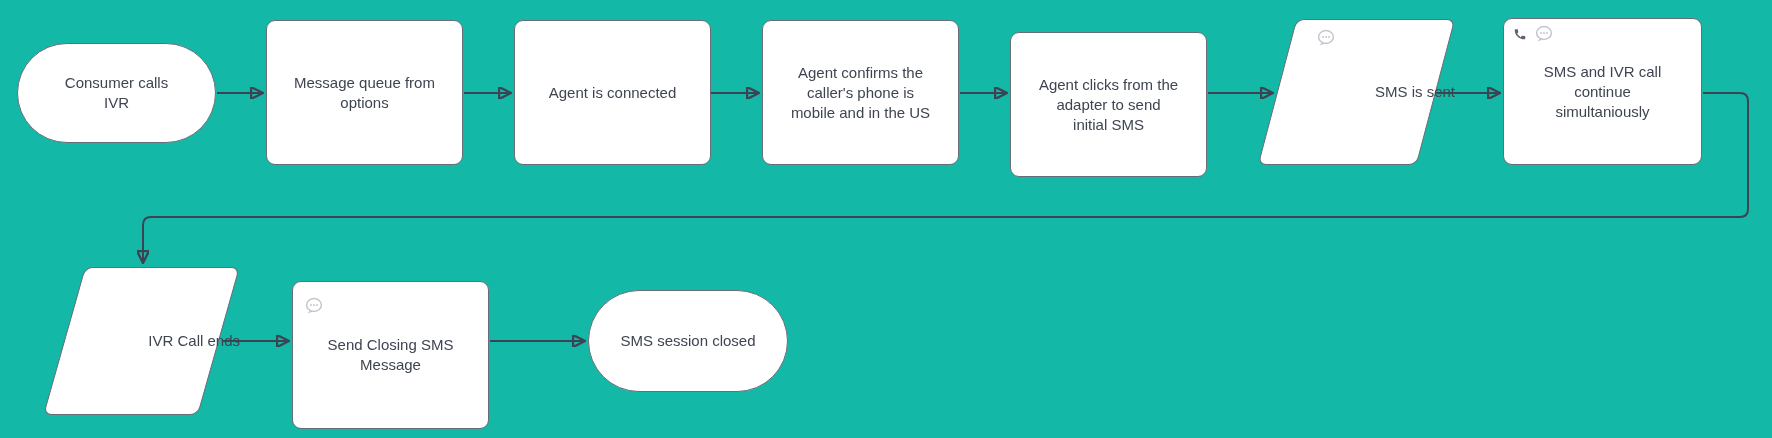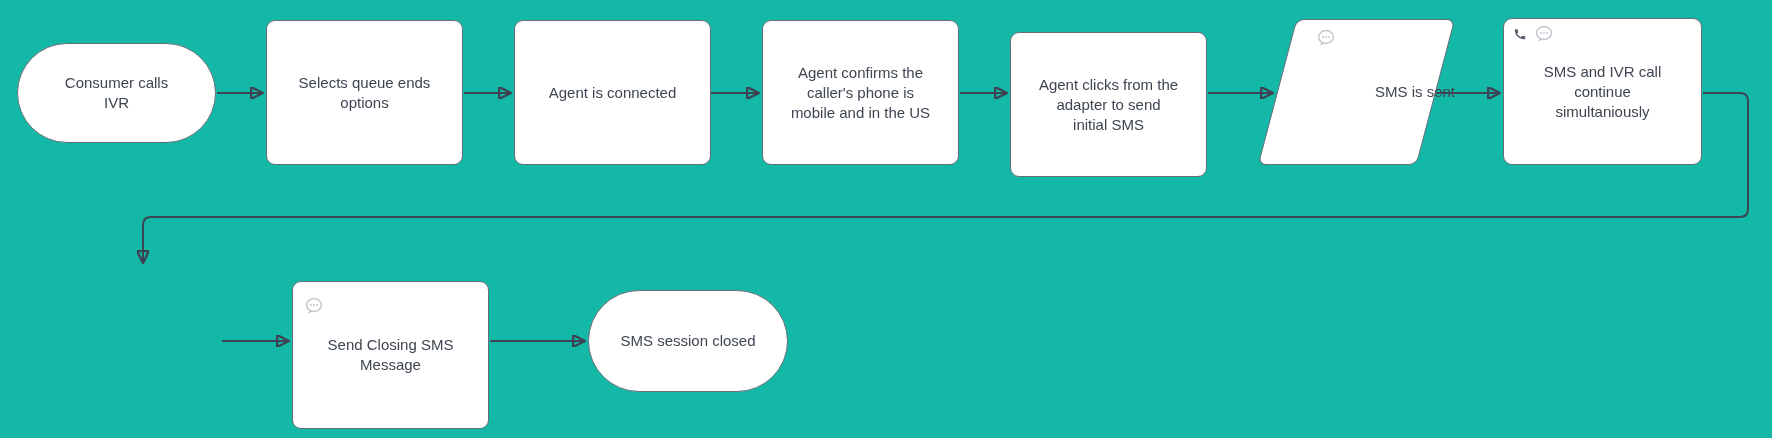--- a/index.html
+++ b/index.html
@@ -64,21 +64,21 @@
     <path d="M1703 93 H1740 Q1748 93 1748 101 V209 Q1748 217 1740 217 H151 Q143 217 143 225 V263" marker-end="url(#ah)"></path>
     <path d="M222 341 H289" marker-end="url(#ah)"></path>
     <path d="M490 341 H585" marker-end="url(#ah)"></path>
   </svg>
 
   <div class="node terminator" style="left:17px;top:43px;width:199px;height:100px;">
     <span class="label w115">Consumer calls IVR</span>
   </div>
 
   <div class="node process" style="left:266px;top:20px;width:197px;height:145px;">
-    <span class="label w141">Selects queue ends options</span>
+    <span class="label w141">Message queue from options</span>
   </div>
 
   <div class="node process" style="left:514px;top:20px;width:197px;height:145px;">
     <span class="label w160">Agent is connected</span>
   </div>
 
   <div class="node process" style="left:762px;top:20px;width:197px;height:145px;">
     <span class="label w141">Agent confirms the caller's phone is mobile and in the US</span>
   </div>
 
@@ -111,20 +111,24 @@
         <ellipse cx="10" cy="8" rx="7.4" ry="6.4" fill="#ffffff" stroke="#c3c7cd" stroke-width="1.5"></ellipse>
         <path d="M6 13.2 L3.6 16.4 L9 14.4 Z" fill="#c3c7cd"></path>
         <circle cx="7" cy="8" r="1" fill="#c3c7cd"></circle>
         <circle cx="10" cy="8" r="1" fill="#c3c7cd"></circle>
         <circle cx="13" cy="8" r="1" fill="#c3c7cd"></circle>
       </svg>
     </span>
     <span class="label w141">SMS and IVR call continue simultaniously</span>
   </div>
 
+  <div class="pgroup" style="left:43px;top:267px;width:197px;height:148px;">
+    <div class="pskew" style="left:21px;right:21px;transform:skewX(-15.8deg);"></div>
+    <span class="label w141">IVR Call ends</span>
+  </div>
 
   <div class="node process" style="left:292px;top:281px;width:197px;height:148px;">
     <span class="icon" style="left:11px;top:15px;">
       <svg width="20" height="18" viewBox="0 0 20 18">
         <ellipse cx="10" cy="8" rx="7.4" ry="6.4" fill="#ffffff" stroke="#c3c7cd" stroke-width="1.5"></ellipse>
         <path d="M6 13.2 L3.6 16.4 L9 14.4 Z" fill="#c3c7cd"></path>
         <circle cx="7" cy="8" r="1" fill="#c3c7cd"></circle>
         <circle cx="10" cy="8" r="1" fill="#c3c7cd"></circle>
         <circle cx="13" cy="8" r="1" fill="#c3c7cd"></circle>
       </svg>

